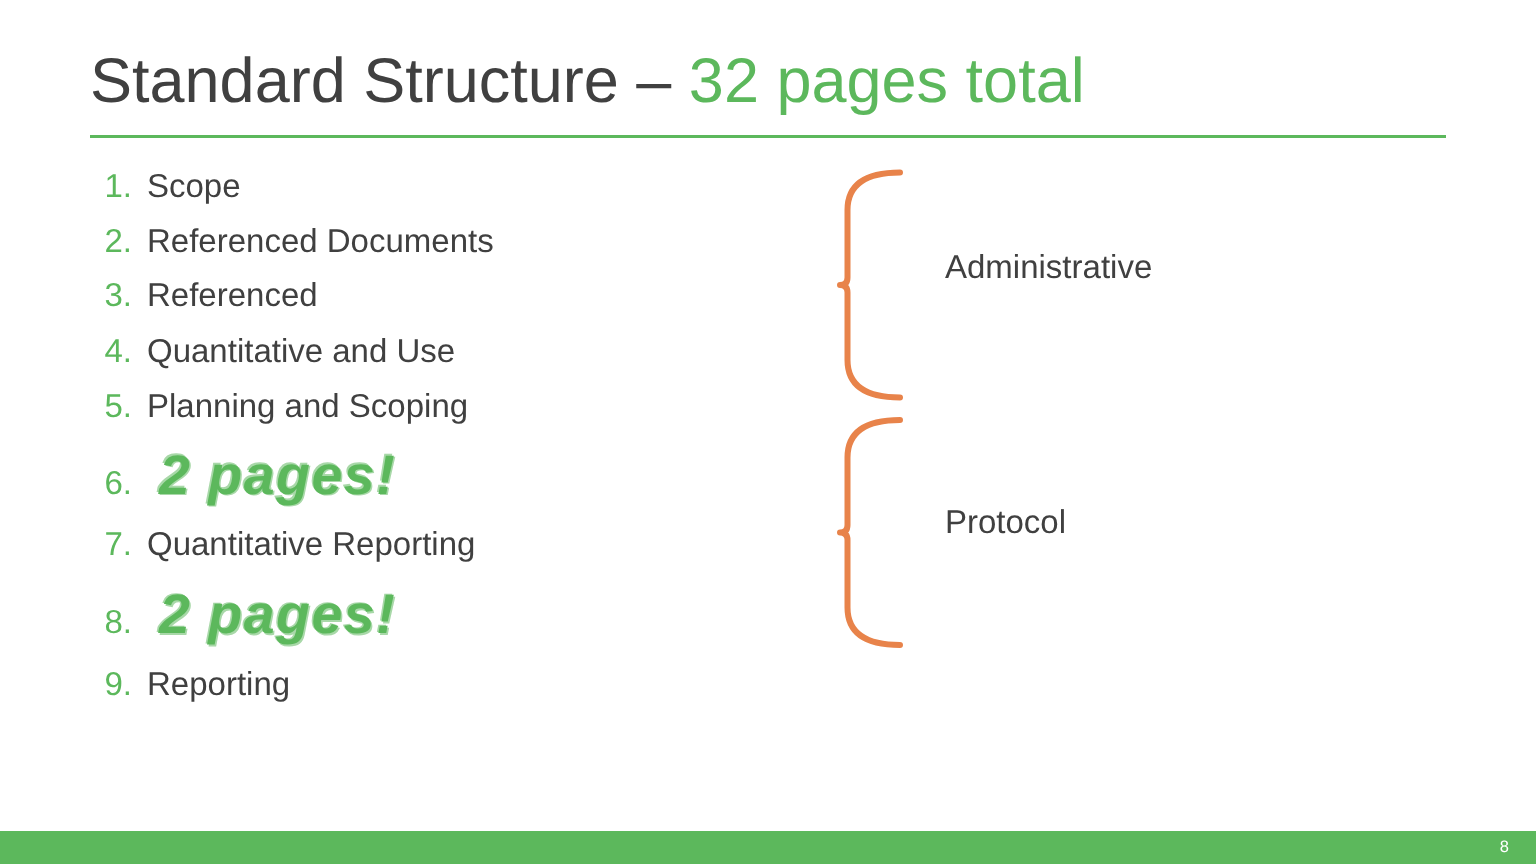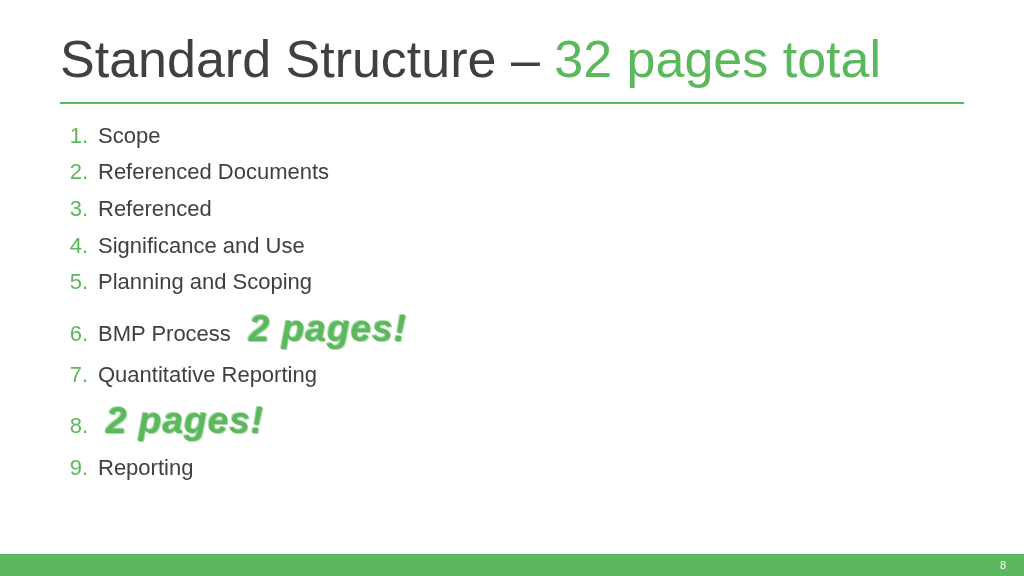--- a/index.html
+++ b/index.html
@@ -15,21 +15,21 @@
 
     .slide {
       width: 1024px;
       height: 576px;
       background: #ffffff;
       position: relative;
       padding: 30px 60px 50px 60px;
     }
 
     .title {
-      font-size: 52px;
+      font-size: 42px;
       color: #404040;
       font-weight: 300;
       margin-bottom: 12px;
       line-height: 1.15;
     }
 
     .title-highlight {
       color: #5cb85c;
       font-weight: 400;
     }
@@ -154,41 +154,55 @@
         <li>
           <span>Scope</span>
         </li>
         <li>
           <span>Referenced Documents</span>
         </li>
         <li>
           <span>Referenced</span>
         </li>
         <li>
-          <span>Significance and Use</span>
+          <span>Quantitative and Use</span>
         </li>
         <li>
           <span>Planning and Scoping</span>
         </li>
         <li>
-          <span>BMP Process</span>
           <span class="pages-badge">2 pages!</span>
         </li>
         <li>
           <span>Quantitative Reporting</span>
         </li>
         <li>
           <span class="pages-badge">2 pages!</span>
         </li>
         <li>
           <span>Reporting</span>
         </li>
       </ol>
     </div>
 
+    <div class="annotation-area">
+
+      <svg class="bracket" style="position:absolute; left:10px; top:0px;" width="70" height="160">
+        <path d="M 50,5 Q 15,5 15,30 L 15,75 Q 15,80 10,80 Q 15,80 15,85 L 15,130 Q 15,155 50,155" fill="none" stroke="#e8834a" stroke-width="4" stroke-linecap="round" stroke-linejoin="round"></path>
+      </svg>
+
+      <span class="bracket-label label-admin">Administrative</span>
+
+      <svg class="bracket" style="position:absolute; left:10px; top:165px;" width="70" height="160">
+        <path d="M 50,5 Q 15,5 15,30 L 15,75 Q 15,80 10,80 Q 15,80 15,85 L 15,130 Q 15,155 50,155" fill="none" stroke="#e8834a" stroke-width="4" stroke-linecap="round" stroke-linejoin="round"></path>
+      </svg>
+
+      <span class="bracket-label label-protocol">Protocol</span>
+
+    </div>
 
   </div>
 
   <div class="bottom-bar">
     <span class="slide-number">8</span>
   </div>
 
 </div>
 
 </body></html>

